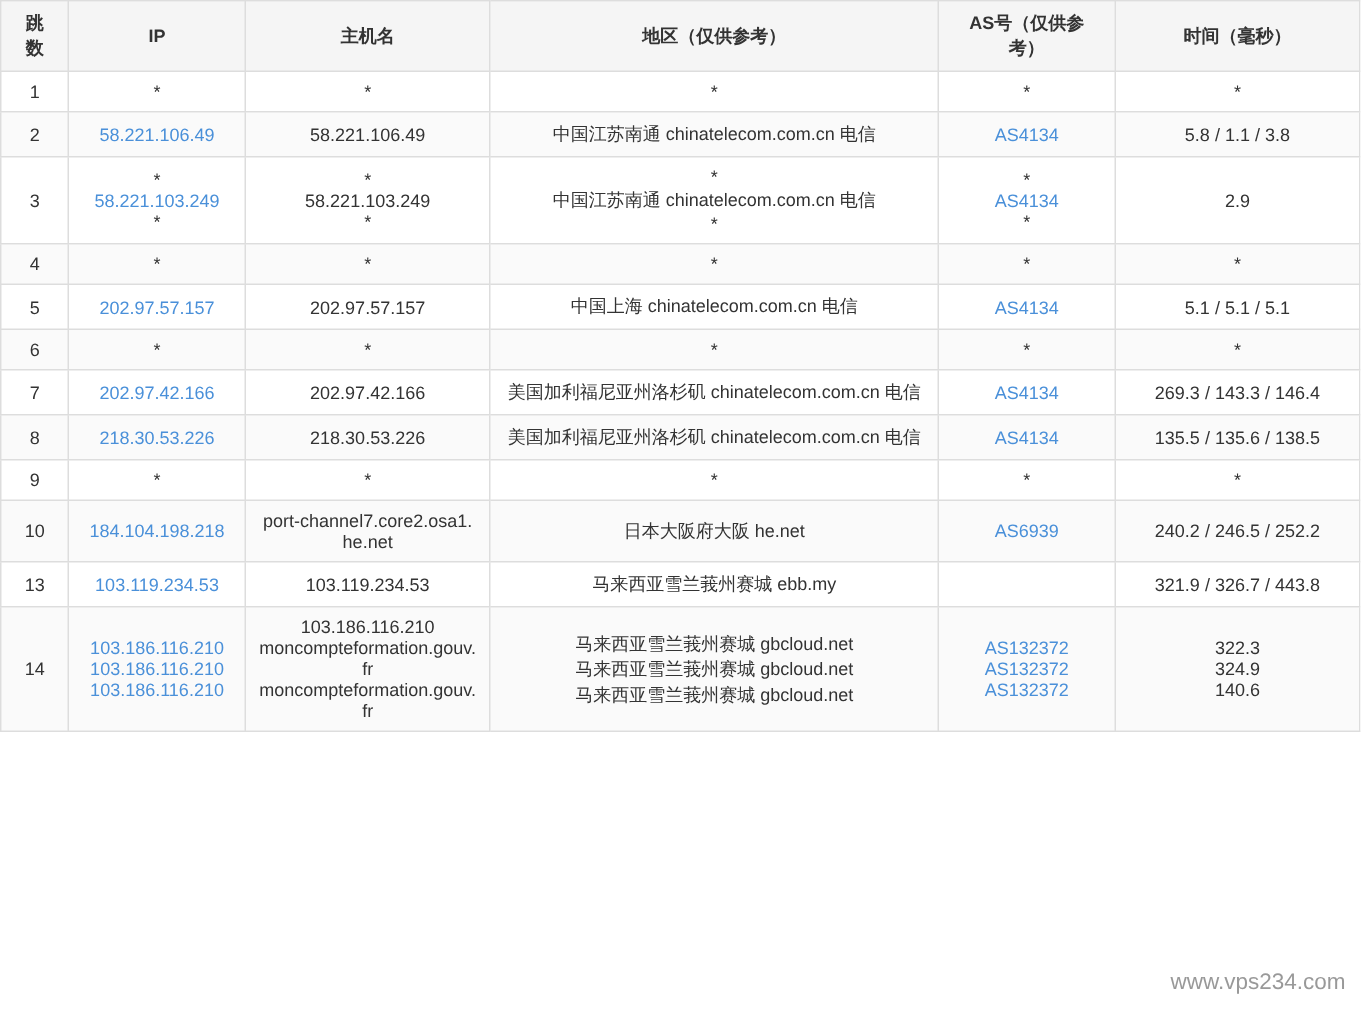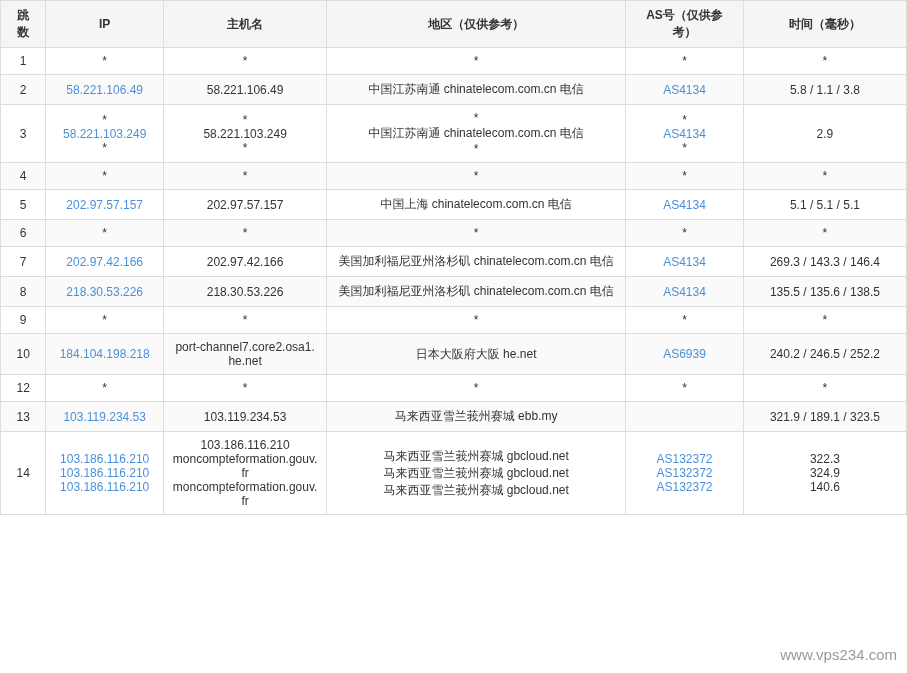--- a/index.html
+++ b/index.html
@@ -155,34 +155,26 @@
       </tr>
       <tr>
         <td>10</td>
         <td><a href="#" class="link">184.104.198.218</a></td>
         <td>port-channel7.core2.osa1.he.net</td>
         <td>日本大阪府大阪 he.net</td>
         <td><a href="#" class="link">AS6939</a></td>
         <td>240.2 / 246.5 / 252.2</td>
       </tr>
       <tr>
-        <td>12</td>
-        <td>*</td>
-        <td>*</td>
-        <td>*</td>
-        <td>*</td>
-        <td>*</td>
-      </tr>
-      <tr>
         <td>13</td>
         <td><a href="#" class="link">103.119.234.53</a></td>
         <td>103.119.234.53</td>
         <td>马来西亚雪兰莪州赛城 ebb.my</td>
         <td></td>
-        <td>321.9 / 189.1 / 323.5</td>
+        <td>321.9 / 326.7 / 443.8</td>
       </tr>
       <tr>
         <td>14</td>
         <td>
           <div><a href="#" class="link">103.186.116.210</a></div>
           <div><a href="#" class="link">103.186.116.210</a></div>
           <div><a href="#" class="link">103.186.116.210</a></div>
         </td>
         <td>
           <div>103.186.116.210</div>

